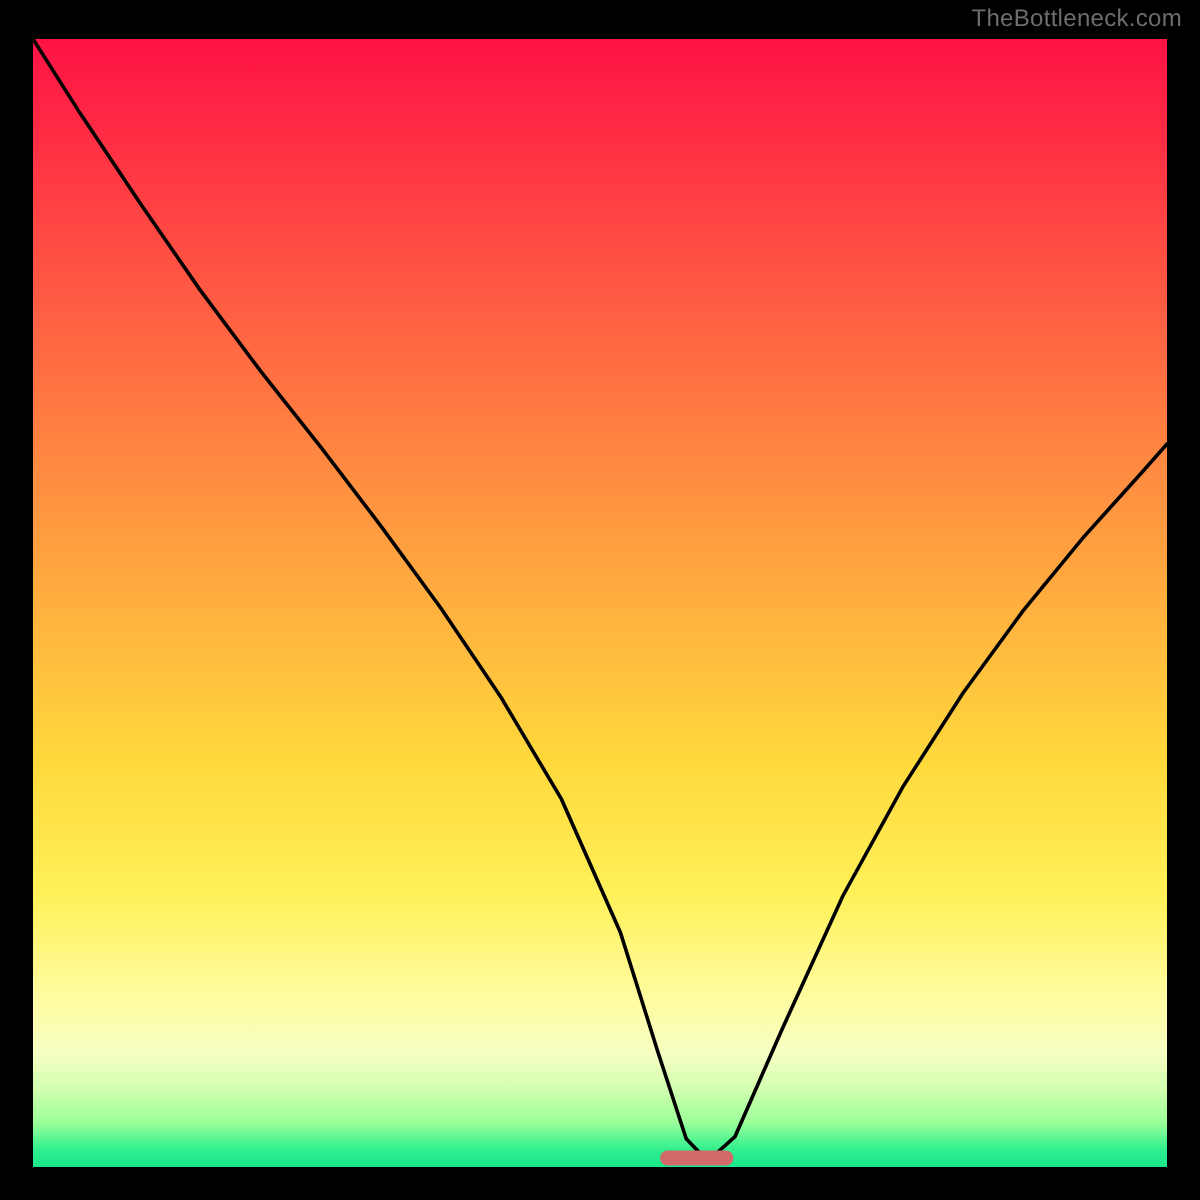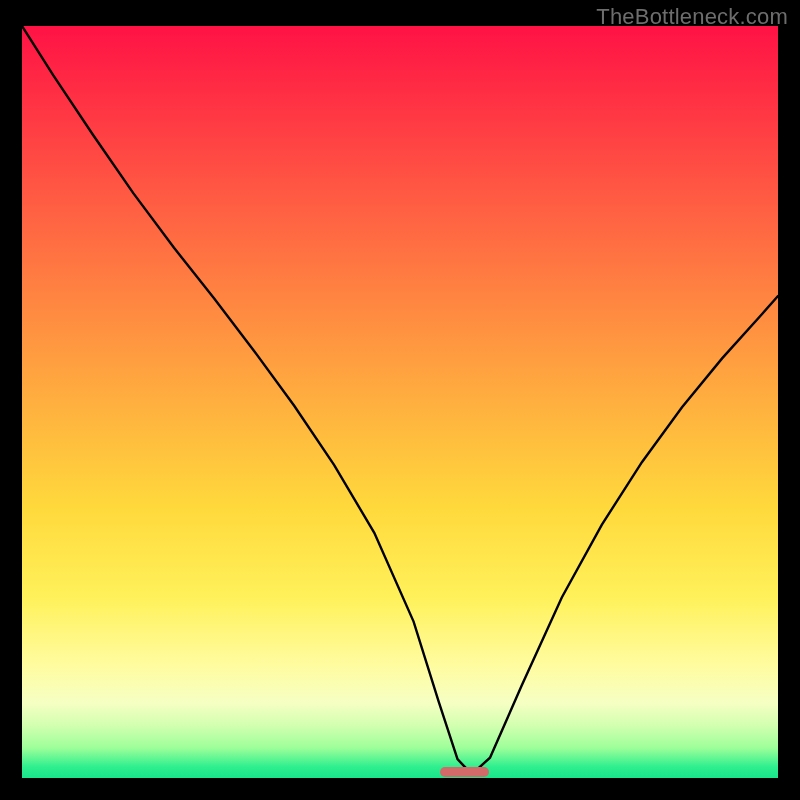--- a/index.html
+++ b/index.html
@@ -15,21 +15,21 @@
     position: relative;
     width: 800px;
     height: 800px;
     background: #000;
   }
   .watermark {
     position: absolute;
     top: 4px;
     right: 12px;
     color: #6d6d6d;
-    font-size: 22px;
+    font-size: 16px;
     font-weight: 500;
     letter-spacing: 0.2px;
     z-index: 10;
   }
   .plot-area {
     position: absolute;
     left: 22px;
     top: 26px;
     width: 756px;
     height: 752px;

